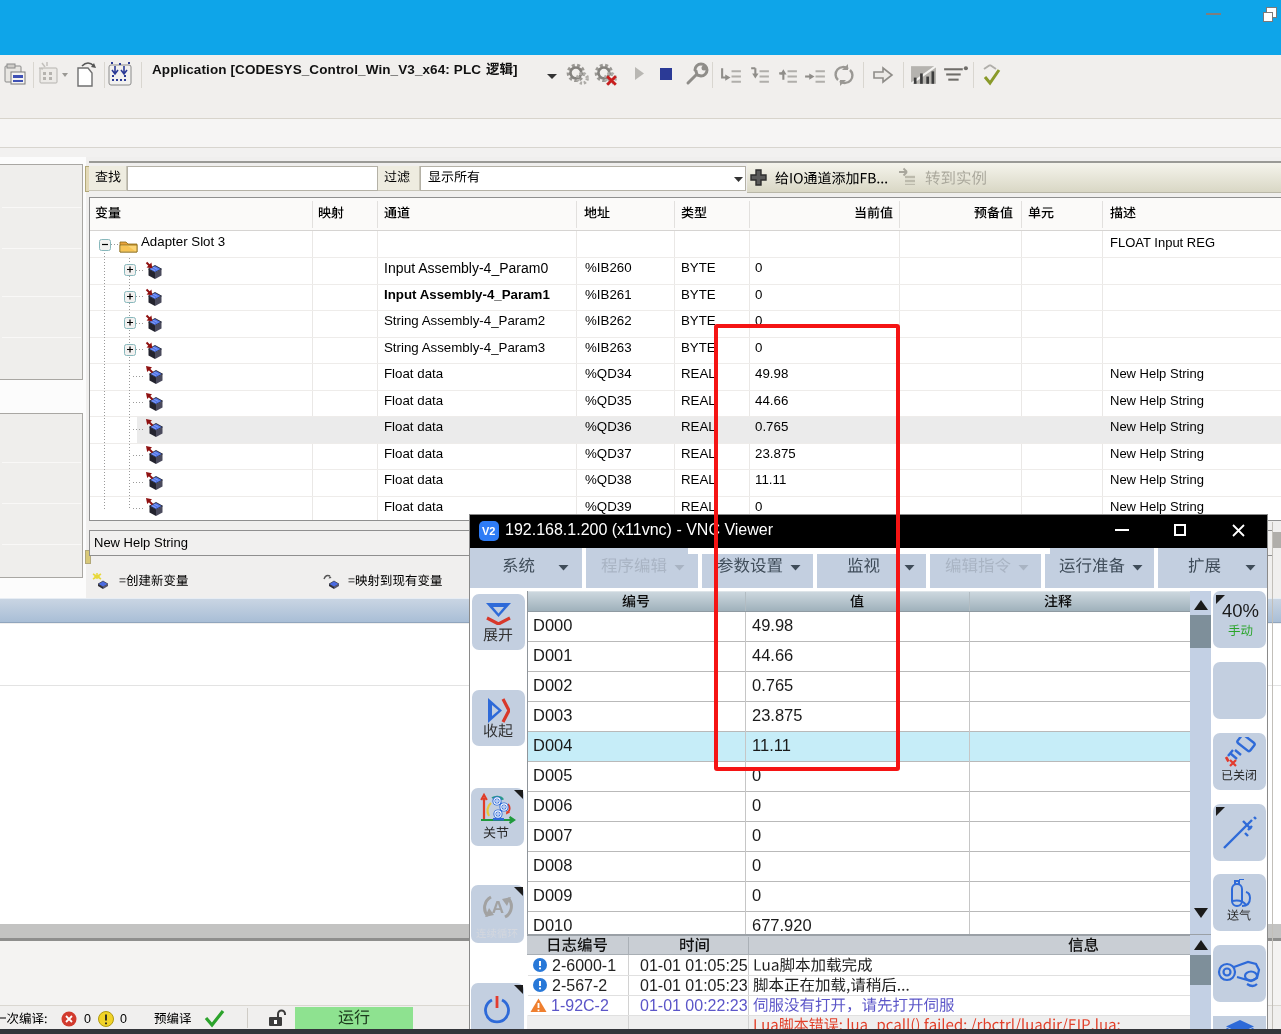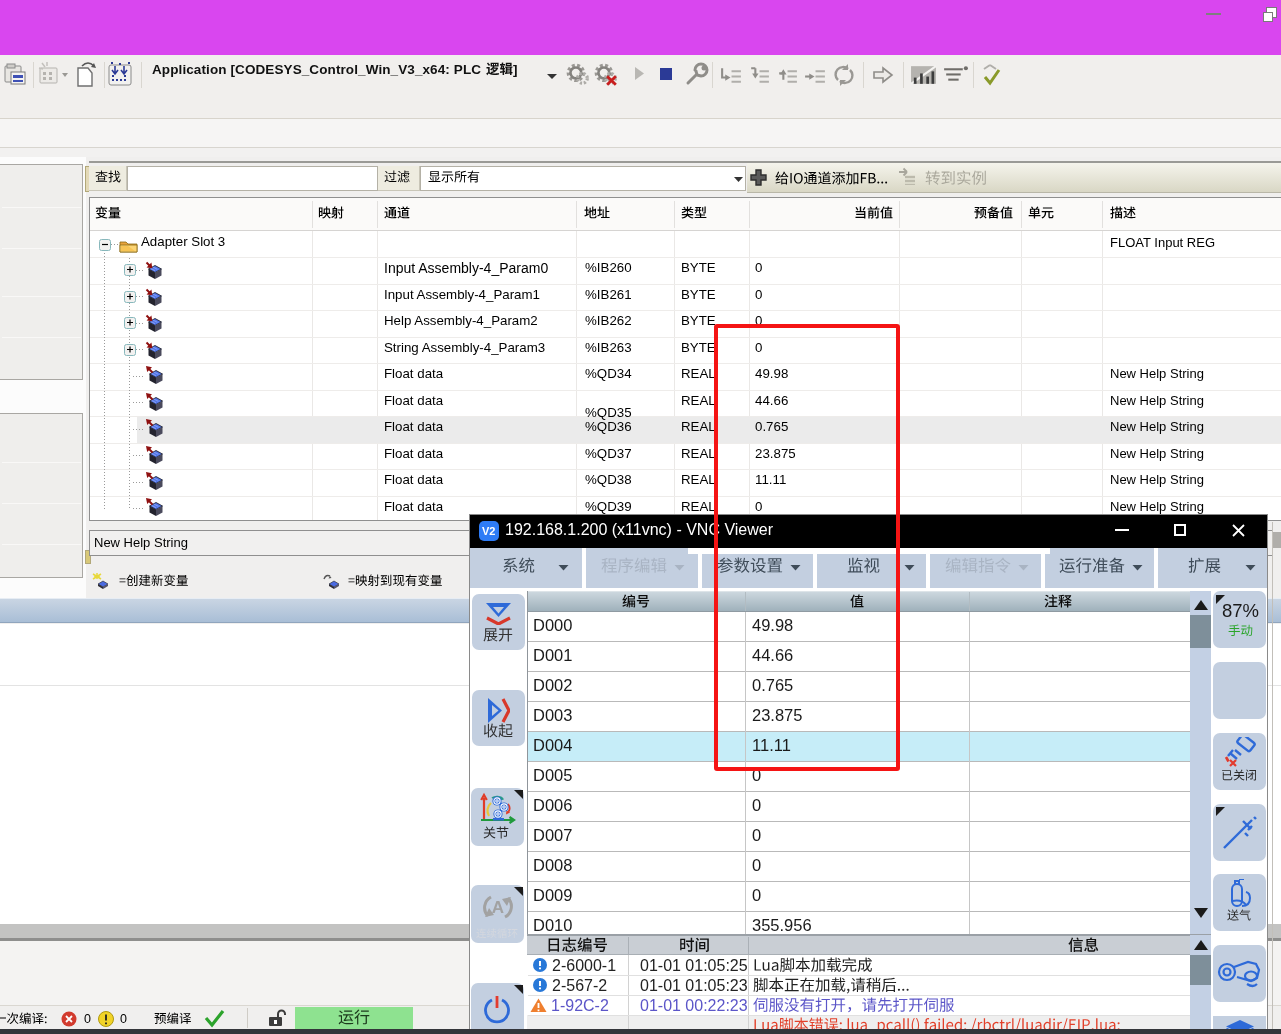--- a/index.html
+++ b/index.html
@@ -1,12 +1,12 @@
 <!DOCTYPE html>
-<html><head><meta charset="utf-8"><style>html,body{margin:0;padding:0;}#root{position:relative;width:1281px;height:1034px;overflow:hidden;background:#d946ef;font-family:"Liberation Sans", sans-serif;}div{box-sizing:border-box;}</style></head><body>
+<html><head><meta charset="utf-8"><style>html,body{margin:0;padding:0;}#root{position:relative;width:1281px;height:1034px;overflow:hidden;background:#0ea5e9;font-family:"Liberation Sans", sans-serif;}div{box-sizing:border-box;}</style></head><body>
 <div id="root">
     <div style="position:absolute;left:0px;top:55px;width:1281px;height:64px;background:#f1efed;border-bottom:1px solid #d8d4cc;"></div>
     <div style="position:absolute;left:0px;top:119px;width:1281px;height:28px;background:#f6f5f4;"></div>
     <div style="position:absolute;left:0px;top:147px;width:1281px;height:1px;background:#d8d5cf;"></div>
     <div style="position:absolute;left:0px;top:148px;width:1281px;height:9px;background:#f2f1f0;"></div>
     <div style="position:absolute;left:0px;top:157px;width:1281px;height:873px;background:#f0efee;"></div>
     <div style="position:absolute;left:1206px;top:13px;width:15px;height:2px;background:#7e7e7e;"></div>
     <div style="position:absolute;left:1266px;top:7px;width:11px;height:11px;border:1.4px solid #7a7a7a;background:#fff;"></div>
     <div style="position:absolute;left:1263px;top:12px;width:10px;height:10px;border:1.4px solid #7a7a7a;background:#fff;"></div>
     <svg style="position:absolute;left:3px;top:62px" width="26" height="26" viewBox="0 0 26 26">
@@ -279,40 +279,40 @@
     <svg style="position:absolute;left:145px;top:288px" width="18" height="18" viewBox="0 0 18 18">
       <g transform="translate(3.5,4.5)">
         <polygon points="6.5,0 13,3.5 6.5,7 0,3.5" fill="#5276e8" stroke="#101018" stroke-width="0.8"></polygon>
         <polygon points="0,3.5 6.5,7 6.5,13.5 0,10" fill="#23232e"></polygon>
         <polygon points="13,3.5 6.5,7 6.5,13.5 13,10" fill="#4a4a5c"></polygon>
         <path d="M2 2.8 l4.5 2.4 M4.4 1.5 l4.5 2.4" stroke="#b8c8ff" stroke-width="0.5" fill="none"></path>
       </g>
       <path d="M1.5 1.5 L5 5" stroke="#8f1010" stroke-width="2"></path>
       <polygon points="7.3,7.3 1.6,6.4 6.4,1.6" fill="#8f1010"></polygon>
     </svg>
-    <div style="position:absolute;left:384px;top:288px;font-size:13.3px;line-height:1;color:#000;white-space:pre;">Input Assembly-4_Param1</div>
+    <div style="position:absolute;left:384px;top:288px;font-size:13.3px;line-height:1;color:#000;white-space:pre;font-weight:bold;">Input Assembly-4_Param1</div>
     <div style="position:absolute;left:585px;top:288px;font-size:13.3px;line-height:1;color:#000;white-space:pre;">%IB261</div>
     <div style="position:absolute;left:681px;top:288px;font-size:13.3px;line-height:1;color:#000;white-space:pre;">BYTE</div>
     <div style="position:absolute;left:755px;top:288px;font-size:13.3px;line-height:1;color:#000;white-space:pre;">0</div>
     <svg style="position:absolute;left:124px;top:317px" width="12" height="12" viewBox="0 0 12 12">
       <rect x="0.5" y="0.5" width="11" height="11" rx="2" fill="#f2f1f0" stroke="#88b8bc"></rect>
       <path d="M3 5.5 h6 M6 2.5 v6" stroke="#000" stroke-width="1.2"></path>
     </svg>
     <div style="position:absolute;left:136px;top:323px;width:8px;height:1px;background-image:repeating-linear-gradient(90deg,#9a9a9a 0 1px,transparent 1px 3px);"></div>
     <svg style="position:absolute;left:145px;top:314px" width="18" height="18" viewBox="0 0 18 18">
       <g transform="translate(3.5,4.5)">
         <polygon points="6.5,0 13,3.5 6.5,7 0,3.5" fill="#5276e8" stroke="#101018" stroke-width="0.8"></polygon>
         <polygon points="0,3.5 6.5,7 6.5,13.5 0,10" fill="#23232e"></polygon>
         <polygon points="13,3.5 6.5,7 6.5,13.5 13,10" fill="#4a4a5c"></polygon>
         <path d="M2 2.8 l4.5 2.4 M4.4 1.5 l4.5 2.4" stroke="#b8c8ff" stroke-width="0.5" fill="none"></path>
       </g>
       <path d="M1.5 1.5 L5 5" stroke="#8f1010" stroke-width="2"></path>
       <polygon points="7.3,7.3 1.6,6.4 6.4,1.6" fill="#8f1010"></polygon>
     </svg>
-    <div style="position:absolute;left:384px;top:314px;font-size:13.3px;line-height:1;color:#000;white-space:pre;">Help Assembly-4_Param2</div>
+    <div style="position:absolute;left:384px;top:314px;font-size:13.3px;line-height:1;color:#000;white-space:pre;">String Assembly-4_Param2</div>
     <div style="position:absolute;left:585px;top:314px;font-size:13.3px;line-height:1;color:#000;white-space:pre;">%IB262</div>
     <div style="position:absolute;left:681px;top:314px;font-size:13.3px;line-height:1;color:#000;white-space:pre;">BYTE</div>
     <div style="position:absolute;left:755px;top:314px;font-size:13.3px;line-height:1;color:#000;white-space:pre;">0</div>
     <svg style="position:absolute;left:124px;top:344px" width="12" height="12" viewBox="0 0 12 12">
       <rect x="0.5" y="0.5" width="11" height="11" rx="2" fill="#f2f1f0" stroke="#88b8bc"></rect>
       <path d="M3 5.5 h6 M6 2.5 v6" stroke="#000" stroke-width="1.2"></path>
     </svg>
     <div style="position:absolute;left:136px;top:349px;width:8px;height:1px;background-image:repeating-linear-gradient(90deg,#9a9a9a 0 1px,transparent 1px 3px);"></div>
     <svg style="position:absolute;left:145px;top:341px" width="18" height="18" viewBox="0 0 18 18">
       <g transform="translate(3.5,4.5)">
@@ -349,21 +349,21 @@
       <g transform="translate(3.5,4.5)">
         <polygon points="6.5,0 13,3.5 6.5,7 0,3.5" fill="#5276e8" stroke="#101018" stroke-width="0.8"></polygon>
         <polygon points="0,3.5 6.5,7 6.5,13.5 0,10" fill="#23232e"></polygon>
         <polygon points="13,3.5 6.5,7 6.5,13.5 13,10" fill="#4a4a5c"></polygon>
         <path d="M2 2.8 l4.5 2.4 M4.4 1.5 l4.5 2.4" stroke="#b8c8ff" stroke-width="0.5" fill="none"></path>
       </g>
       <path d="M2.5 2.5 L6.5 6.5" stroke="#8f1010" stroke-width="2"></path>
       <polygon points="0,0 6,1.2 1.2,6" fill="#8f1010"></polygon>
     </svg>
     <div style="position:absolute;left:384px;top:394px;font-size:13.3px;line-height:1;color:#000;white-space:pre;">Float data</div>
-    <div style="position:absolute;left:585px;top:406px;font-size:13.3px;line-height:1;color:#000;white-space:pre;">%QD35</div>
+    <div style="position:absolute;left:585px;top:394px;font-size:13.3px;line-height:1;color:#000;white-space:pre;">%QD35</div>
     <div style="position:absolute;left:681px;top:394px;font-size:13.3px;line-height:1;color:#000;white-space:pre;">REAL</div>
     <div style="position:absolute;left:755px;top:394px;font-size:13.3px;line-height:1;color:#000;white-space:pre;">44.66</div>
     <div style="position:absolute;left:1110px;top:394px;font-size:13px;line-height:1;color:#000;white-space:pre;">New Help String</div>
     <div style="position:absolute;left:133px;top:429px;width:10px;height:1px;background-image:repeating-linear-gradient(90deg,#9a9a9a 0 1px,transparent 1px 3px);"></div>
     <svg style="position:absolute;left:146px;top:419px" width="18" height="18" viewBox="0 0 18 18">
       <g transform="translate(3.5,4.5)">
         <polygon points="6.5,0 13,3.5 6.5,7 0,3.5" fill="#5276e8" stroke="#101018" stroke-width="0.8"></polygon>
         <polygon points="0,3.5 6.5,7 6.5,13.5 0,10" fill="#23232e"></polygon>
         <polygon points="13,3.5 6.5,7 6.5,13.5 13,10" fill="#4a4a5c"></polygon>
         <path d="M2 2.8 l4.5 2.4 M4.4 1.5 l4.5 2.4" stroke="#b8c8ff" stroke-width="0.5" fill="none"></path>
@@ -585,21 +585,21 @@
         <div style="position:absolute;left:282px;top:252px;font-size:16.5px;line-height:1;color:#1a1a1a;white-space:pre;">0</div>
         <div style="position:absolute;left:63px;top:282px;font-size:16.5px;line-height:1;color:#1a1a1a;white-space:pre;">D006</div>
         <div style="position:absolute;left:282px;top:282px;font-size:16.5px;line-height:1;color:#1a1a1a;white-space:pre;">0</div>
         <div style="position:absolute;left:63px;top:312px;font-size:16.5px;line-height:1;color:#1a1a1a;white-space:pre;">D007</div>
         <div style="position:absolute;left:282px;top:312px;font-size:16.5px;line-height:1;color:#1a1a1a;white-space:pre;">0</div>
         <div style="position:absolute;left:63px;top:342px;font-size:16.5px;line-height:1;color:#1a1a1a;white-space:pre;">D008</div>
         <div style="position:absolute;left:282px;top:342px;font-size:16.5px;line-height:1;color:#1a1a1a;white-space:pre;">0</div>
         <div style="position:absolute;left:63px;top:372px;font-size:16.5px;line-height:1;color:#1a1a1a;white-space:pre;">D009</div>
         <div style="position:absolute;left:282px;top:372px;font-size:16.5px;line-height:1;color:#1a1a1a;white-space:pre;">0</div>
         <div style="position:absolute;left:63px;top:402px;font-size:16.5px;line-height:1;color:#1a1a1a;white-space:pre;">D010</div>
-        <div style="position:absolute;left:282px;top:402px;font-size:16.5px;line-height:1;color:#1a1a1a;white-space:pre;">355.956</div>
+        <div style="position:absolute;left:282px;top:402px;font-size:16.5px;line-height:1;color:#1a1a1a;white-space:pre;">677.920</div>
         <div style="position:absolute;left:275px;top:97px;width:1px;height:322px;background:#c6c6c6;"></div>
         <div style="position:absolute;left:499px;top:97px;width:1px;height:322px;background:#c6c6c6;"></div>
         <div style="position:absolute;left:720px;top:76px;width:21px;height:343px;background:#c3d0e4;"></div>
         <svg style="position:absolute;left:724px;top:85px" width="14" height="10" viewBox="0 0 14 10">
           <path d="M7 0 L14 10 L0 10 z" fill="#1a1a1a"></path>
         </svg>
         <div style="position:absolute;left:720px;top:100px;width:21px;height:33px;background:#7e8f9a;"></div>
         <svg style="position:absolute;left:724px;top:393px" width="14" height="10" viewBox="0 0 14 10">
           <path d="M7 10 L14 0 L0 0 z" fill="#1a1a1a"></path>
         </svg>
@@ -728,21 +728,21 @@
           <path d="M9 0 L9 9 L0 0 z" fill="#1c1c1c"></path>
         </svg>
         <svg style="position:absolute;left:12px;top:480px" width="30" height="30" viewBox="0 0 30 30">
           <path d="M10 5 a11.5 11.5 0 1 0 10 0" fill="none" stroke="#2e6ad8" stroke-width="2.8"></path>
           <path d="M15 1 v12" stroke="#e23b2e" stroke-width="2.8"></path>
         </svg>
         <div style="position:absolute;left:743px;top:76px;width:53px;height:57px;background:#c3cfe0;border-radius:7px;"></div>
         <svg style="position:absolute;left:746px;top:80px" width="9" height="9" viewBox="0 0 9 9">
           <path d="M0 0 L9 0 L0 9 z" fill="#1c1c1c"></path>
         </svg>
-        <div style="position:absolute;left:752px;top:87px;font-size:18.5px;line-height:1;color:#1a1a1a;white-space:pre;">87%</div>
+        <div style="position:absolute;left:752px;top:87px;font-size:18.5px;line-height:1;color:#1a1a1a;white-space:pre;">40%</div>
         <div style="position:absolute;left:757.5px;top:109px;width:25px;height:15px;"><svg width="25" height="15" viewBox="0 0 25 15">
             <path fill="#2aa52a" d="M10.0 0.5 10.7 1.3Q9.8 1.5 8.7 1.7Q7.7 1.9 6.5 2.0Q5.2 2.2 4.0 2.3Q2.8 2.4 1.7 2.4Q1.7 2.2 1.6 2.0Q1.5 1.7 1.5 1.6Q2.6 1.5 3.8 1.4Q5.0 1.3 6.1 1.2Q7.3 1.1 8.3 0.9Q9.2 0.7 10.0 0.5ZM1.5 4.0H11.2V4.9H1.5ZM0.6 7.0H11.9V7.9H0.6ZM5.8 1.8H6.8V10.7Q6.8 11.2 6.6 11.4Q6.4 11.7 6.1 11.8Q5.7 11.9 5.1 11.9Q4.5 12.0 3.5 11.9Q3.4 11.8 3.4 11.6Q3.3 11.5 3.2 11.3Q3.2 11.1 3.1 11.0Q3.6 11.0 4.1 11.0Q4.5 11.0 4.9 11.0Q5.2 11.0 5.4 11.0Q5.6 11.0 5.7 10.9Q5.8 10.9 5.8 10.7Z M18.8 3.4H23.9V4.3H18.8ZM23.4 3.4H24.3Q24.3 3.4 24.3 3.5Q24.3 3.6 24.3 3.7Q24.3 3.8 24.3 3.9Q24.2 5.8 24.2 7.1Q24.1 8.5 24.0 9.3Q24.0 10.2 23.8 10.7Q23.7 11.1 23.6 11.3Q23.4 11.6 23.2 11.7Q23.0 11.8 22.6 11.8Q22.4 11.8 21.9 11.8Q21.4 11.8 20.9 11.8Q20.9 11.6 20.8 11.3Q20.8 11.1 20.6 10.9Q21.1 10.9 21.6 10.9Q22.1 10.9 22.2 10.9Q22.4 10.9 22.5 10.9Q22.6 10.9 22.7 10.8Q22.9 10.6 23.0 10.2Q23.1 9.7 23.1 8.9Q23.2 8.1 23.3 6.8Q23.3 5.5 23.4 3.6ZM20.7 0.7H21.6Q21.6 2.0 21.5 3.3Q21.5 4.6 21.4 5.9Q21.2 7.1 21.0 8.2Q20.7 9.4 20.2 10.3Q19.7 11.3 19.0 12.0Q18.9 11.9 18.8 11.7Q18.6 11.6 18.5 11.5Q18.4 11.4 18.2 11.3Q18.9 10.7 19.4 9.8Q19.9 8.9 20.1 7.8Q20.4 6.8 20.5 5.6Q20.6 4.4 20.6 3.2Q20.7 1.9 20.7 0.7ZM13.6 1.5H18.4V2.4H13.6ZM13.2 4.5H18.7V5.4H13.2ZM16.9 6.6 17.6 6.4Q17.9 7.0 18.1 7.6Q18.4 8.3 18.6 8.9Q18.8 9.5 18.9 9.9L18.1 10.2Q18.0 9.8 17.8 9.1Q17.6 8.5 17.3 7.9Q17.1 7.2 16.9 6.6ZM13.6 10.5 13.6 9.7 14.0 9.3 18.1 8.5Q18.1 8.7 18.2 8.9Q18.2 9.1 18.2 9.3Q17.1 9.5 16.3 9.7Q15.5 9.9 15.0 10.0Q14.6 10.1 14.3 10.2Q14.0 10.3 13.9 10.4Q13.7 10.4 13.6 10.5ZM13.6 10.4Q13.6 10.3 13.5 10.2Q13.5 10.0 13.4 9.9Q13.4 9.7 13.3 9.6Q13.5 9.5 13.6 9.3Q13.7 9.1 13.9 8.7Q14.0 8.5 14.1 8.1Q14.2 7.8 14.4 7.2Q14.6 6.7 14.7 6.1Q14.9 5.4 15.0 4.8L15.9 5.1Q15.7 5.9 15.5 6.8Q15.2 7.7 14.9 8.5Q14.6 9.3 14.3 9.9V9.9Q14.3 9.9 14.2 10.0Q14.1 10.0 13.9 10.1Q13.8 10.2 13.7 10.3Q13.6 10.4 13.6 10.4Z"></path>
           </svg></div>
         <div style="position:absolute;left:743px;top:147px;width:53px;height:57px;background:#c3cfe0;border-radius:7px;"></div>
         <div style="position:absolute;left:743px;top:218px;width:53px;height:57px;background:#c3cfe0;border-radius:7px;"></div>
         <svg style="position:absolute;left:751px;top:222px" width="36" height="30" viewBox="0 0 36 30">
           <g fill="none" stroke="#2e6ad8" stroke-width="2.4">
             <rect x="17" y="1" width="16" height="10" rx="2" transform="rotate(38 25 6)"></rect>
             <path d="M14 13 l6 5 M9 16 l7 6 M12 13 l-5 6"></path>
           </g>

